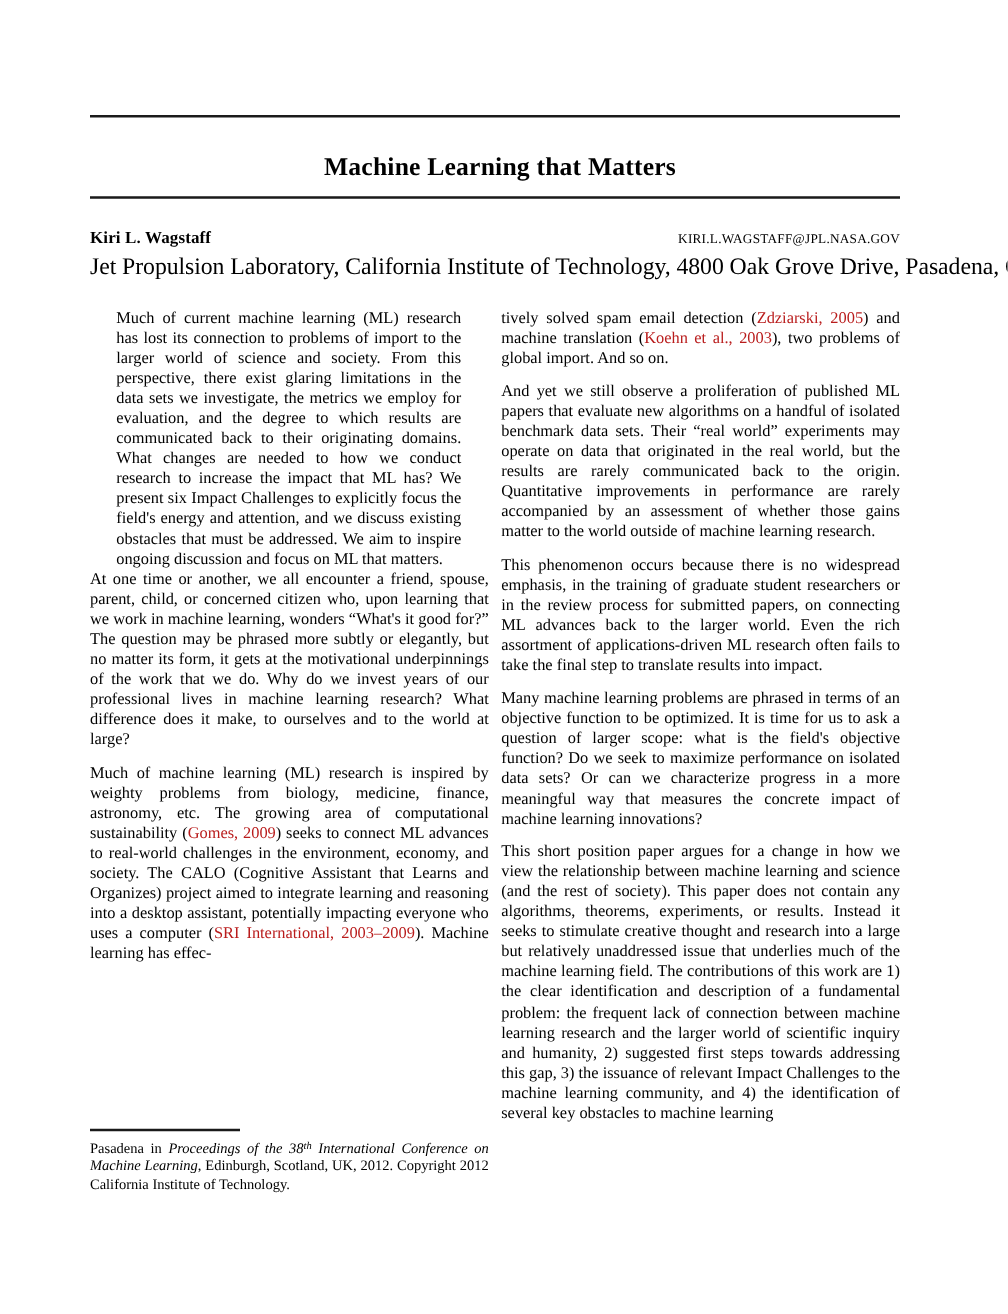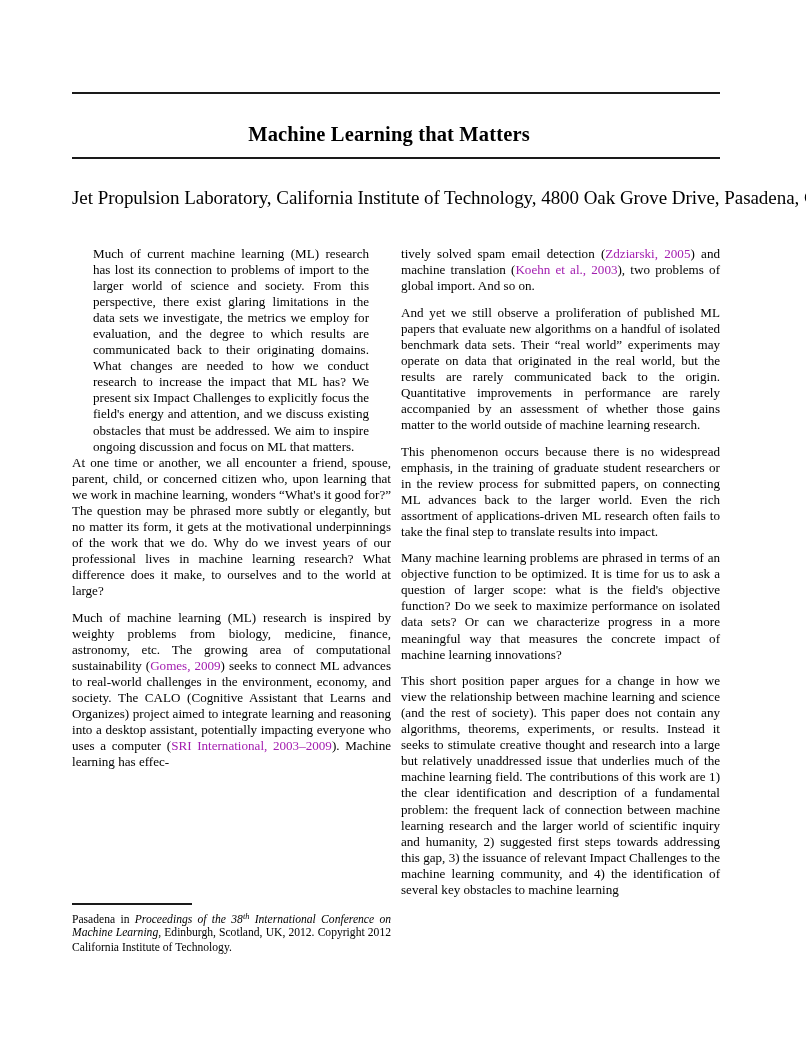--- a/index.html
+++ b/index.html
@@ -29,21 +29,21 @@
     left: 72px;
     width: 648px;
     height: 2px;
     background: #1a1a1a;
   }
   .rule-top  { top: 92px; }
   .rule-bot  { top: 157px; }
 
   .paper-title {
     position: absolute;
-    left: 65px;
+    left: 76px;
     top: 108px;
     width: 648px;
     text-align: center;
     font-size: 20.5px;
     font-weight: bold;
     letter-spacing: 0.15px;
     line-height: 1.2;
   }
 
   .author-block {
@@ -113,21 +113,21 @@
     letter-spacing: 0.1px;
   }
 
   p.para {
     margin: 0 0 10.5px 0;
     text-align: justify;
   }
   p.para:last-child { margin-bottom: 0; }
 
   .cite {
-    color: #a21caf;
+    color: #b91c1c;
     text-decoration: none;
   }
 
   
   .footnote {
     position: absolute;
     left: 72px;
     top: 903px;
     width: 319px;
     font-size: 11.6px;
@@ -152,20 +152,24 @@
 
 <div class="page">
 
   <div class="rule rule-top"></div>
 
   <h1 class="paper-title">Machine Learning that Matters</h1>
 
   <div class="rule rule-bot"></div>
 
   <div class="author-block">
+    <div class="author-row">
+      <span class="author-name">Kiri L. Wagstaff</span>
+      <span class="author-email">kiri.l.wagstaff@jpl.nasa.gov</span>
+    </div>
     <div class="affiliation">Jet Propulsion Laboratory, California Institute of Technology, 4800 Oak Grove Drive, Pasadena, CA 91109 USA</div>
   </div>
 
   <div class="col col-left">
 
     <div class="abstract-wrap">
       <p class="abstract-body">Much of current machine learning (ML) research has lost its connection to problems of import to the larger world of science and society. From this perspective, there exist glaring limitations in the data sets we investigate, the metrics we employ for evaluation, and the degree to which results are communicated back to their originating domains. What changes are needed to how we conduct research to increase the impact that ML has? We present six Impact Challenges to explicitly focus the field's energy and attention, and we discuss existing obstacles that must be addressed. We aim to inspire ongoing discussion and focus on ML that matters.</p>
     </div>
 
 

